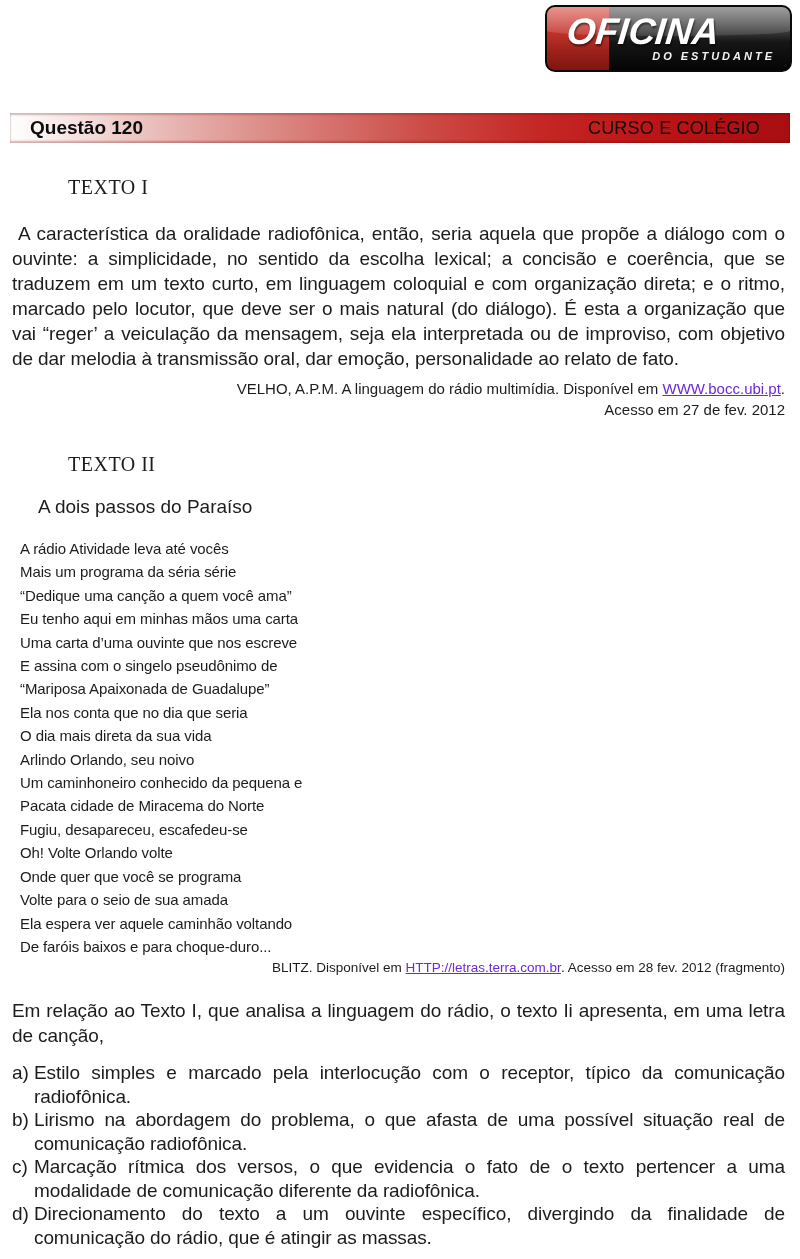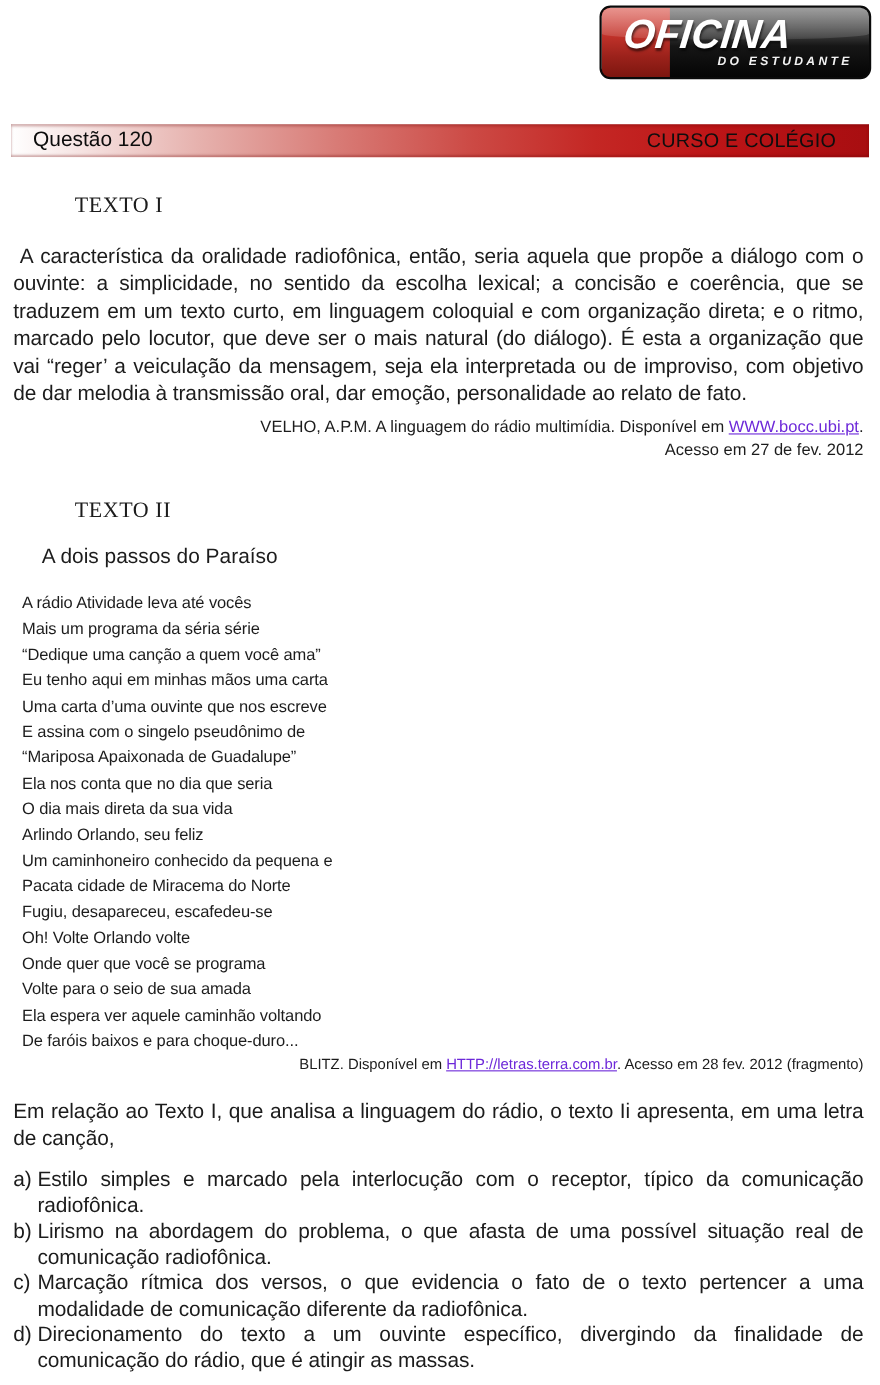--- a/index.html
+++ b/index.html
@@ -74,21 +74,21 @@
       #ffffff 0%, #f7e7e6 7%, #e6b1ad 22%, #d87b76 38%,
       #cc4944 54%, #c42724 68%, #bd1517 82%, #b01013 92%, #a80e11 100%);
     box-shadow: inset 0 2px 2px rgba(110, 0, 0, 0.28), inset 0 -2px 2px rgba(110, 0, 0, 0.30);
     display: flex;
     align-items: center;
     justify-content: space-between;
     padding: 0 30px 0 20px;
   }
   .qbar-left {
     font-size: 19px;
-    font-weight: normal;
+    font-weight: bold;
     color: #0c0c0c;
     white-space: nowrap;
   }
   .qbar-right {
     font-size: 18px;
     color: #0e0e0e;
     white-space: nowrap;
     letter-spacing: 0.2px;
   }
 
@@ -203,21 +203,21 @@
   <div class="poem">
     <div>A rádio Atividade leva até vocês</div>
     <div>Mais um programa da séria série</div>
     <div>“Dedique uma canção a quem você ama”</div>
     <div>Eu tenho aqui em minhas mãos uma carta</div>
     <div>Uma carta d’uma ouvinte que nos escreve</div>
     <div>E assina com o singelo pseudônimo de</div>
     <div>“Mariposa Apaixonada de Guadalupe”</div>
     <div>Ela nos conta que no dia que seria</div>
     <div>O dia mais direta da sua vida</div>
-    <div>Arlindo Orlando, seu feliz</div>
+    <div>Arlindo Orlando, seu noivo</div>
     <div>Um caminhoneiro conhecido da pequena e</div>
     <div>Pacata cidade de Miracema do Norte</div>
     <div>Fugiu, desapareceu, escafedeu-se</div>
     <div>Oh! Volte Orlando volte</div>
     <div>Onde quer que você se programa</div>
     <div>Volte para o seio de sua amada</div>
     <div>Ela espera ver aquele caminhão voltando</div>
     <div>De faróis baixos e para choque-duro...</div>
   </div>
 

